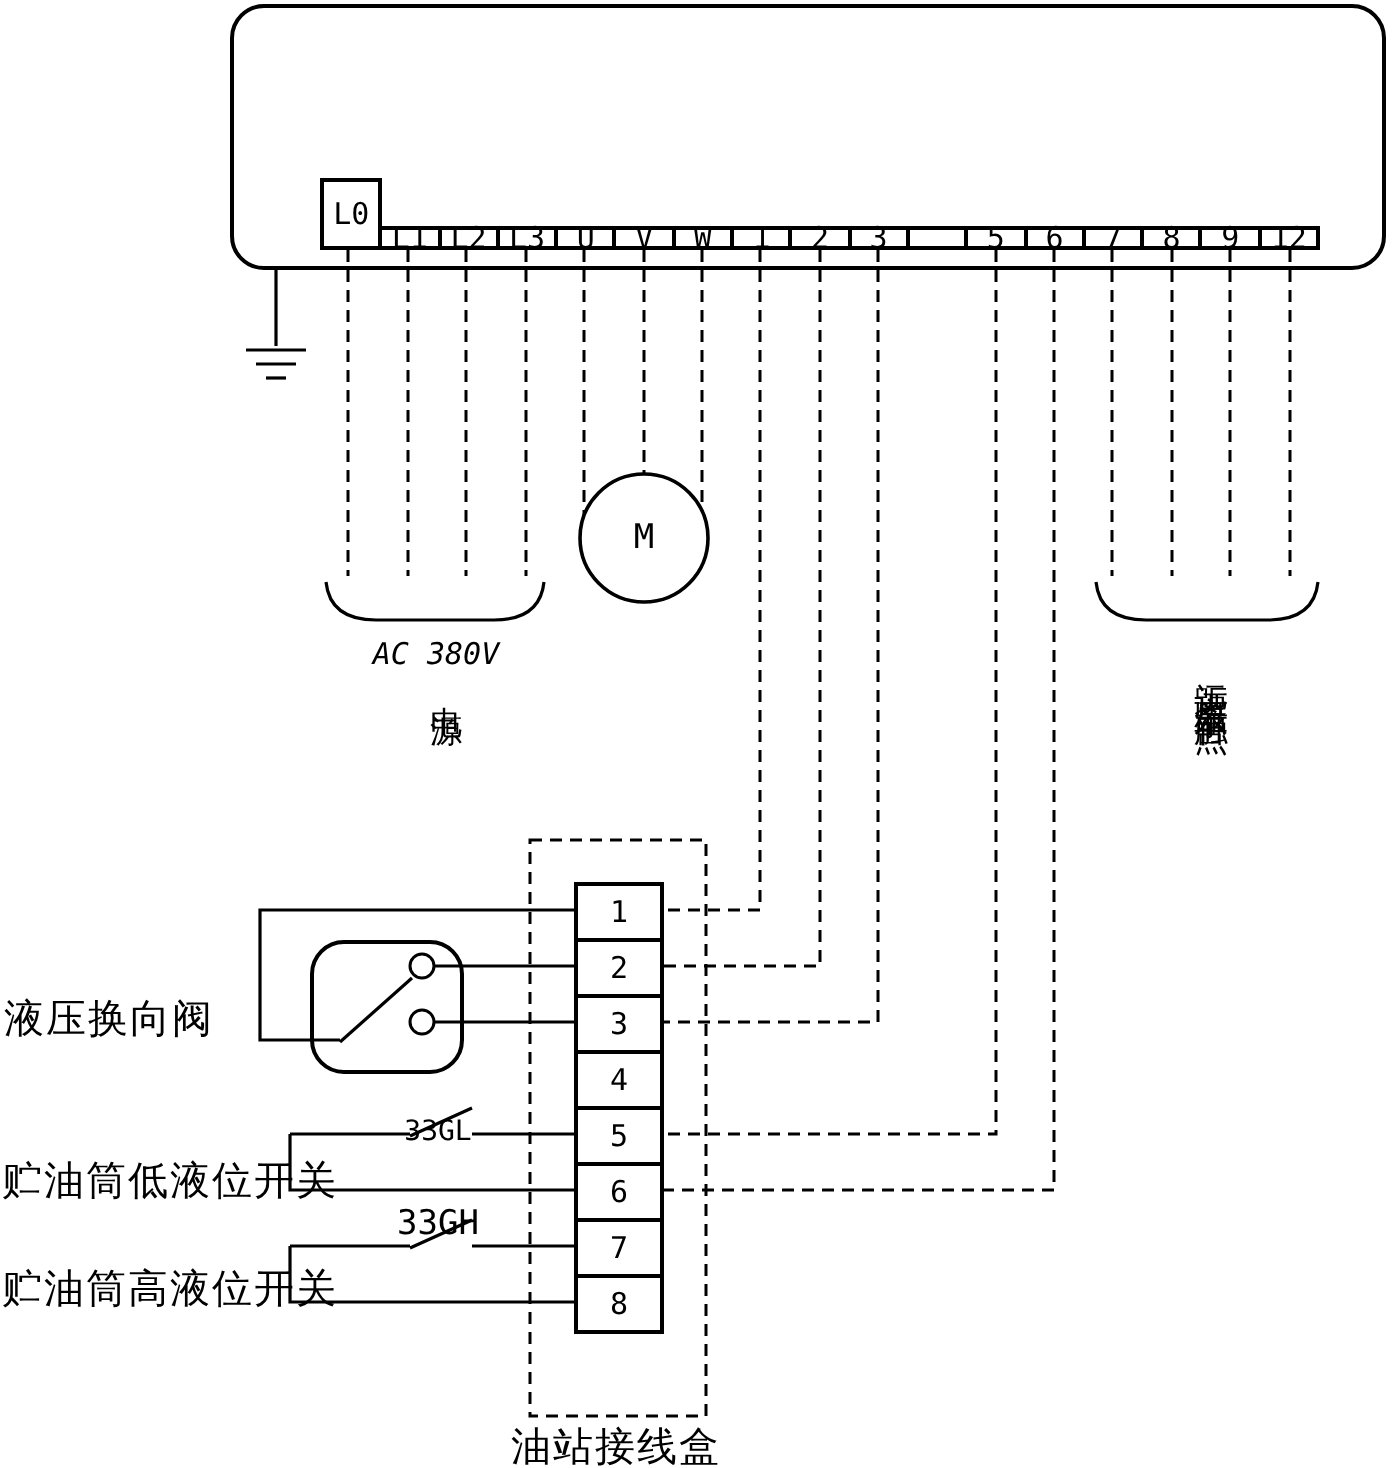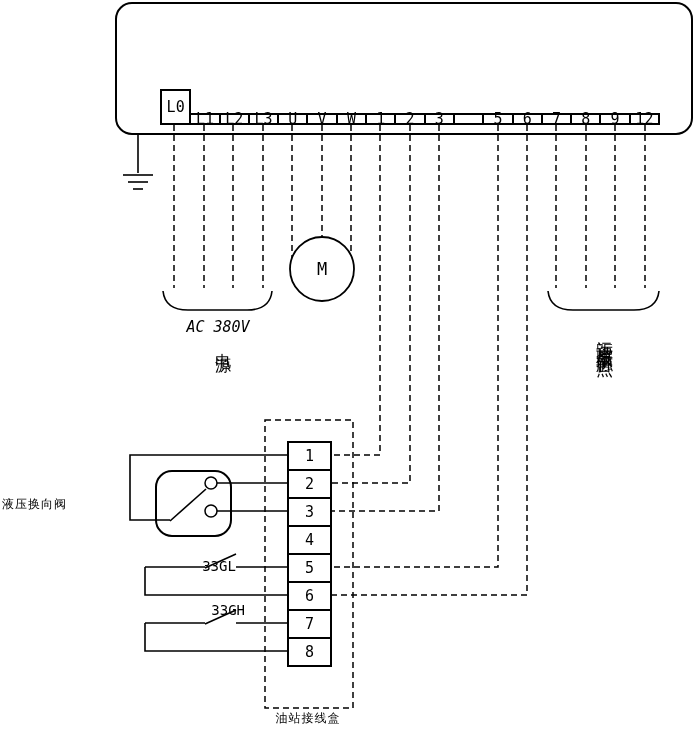--- a/index.html
+++ b/index.html
@@ -28,21 +28,21 @@
   .jcell {
     position: absolute; left: 287px; width: 45px; height: 30px;
     border: 2px solid #000; background: #fff;
     display: flex; align-items: center; justify-content: center;
     font: 15px "DejaVu Sans Mono", monospace;
   }
 
   .valve-box { left: 155px; top: 470px; width: 77px; height: 67px; border: 2px solid #000; }
 
   .mono { font-family: "DejaVu Sans Mono", monospace; }
-  .cn  { font-size: 12px; letter-spacing: 1px; }
+  .cn  { font-size: 20px; letter-spacing: 1px; }
   .vert { writing-mode: vertical-rl; text-orientation: upright; }
   .ctr { text-align: center; }
 </style>
 </head>
 <body>
 
 <div id="stage">
 
   <svg class="wires" width="700" height="734" viewBox="0 0 700 734">
 
@@ -144,16 +144,18 @@
   <div class="jcell" style="top:581px;">6</div>
   <div class="jcell" style="top:609px;">7</div>
   <div class="jcell" style="top:637px;">8</div>
 
   <div class="abs cn ctr" style="left:253px;top:710px;width:110px;">油站接线盒</div>
 
   <div class="abs valve-box"></div>
   <div class="abs cn" style="left:2px;top:496px;">液压换向阀</div>
 
   <div class="abs mono ctr" style="left:193px;top:546px;width:52px;font-size:14px;margin-top:12px;">33GL</div>
+  <div class="abs cn" style="left:1px;top:577px;">贮油筒低液位开关</div>
 
-  <div class="abs mono ctr" style="left:193px;top:602px;width:52px;font-size:14px;text-align:right;">33GH</div>
+  <div class="abs mono ctr" style="left:193px;top:602px;width:52px;font-size:17px;">33GH</div>
+  <div class="abs cn" style="left:1px;top:631px;">贮油筒高液位开关</div>
 
 </div>
 
 </body></html>

